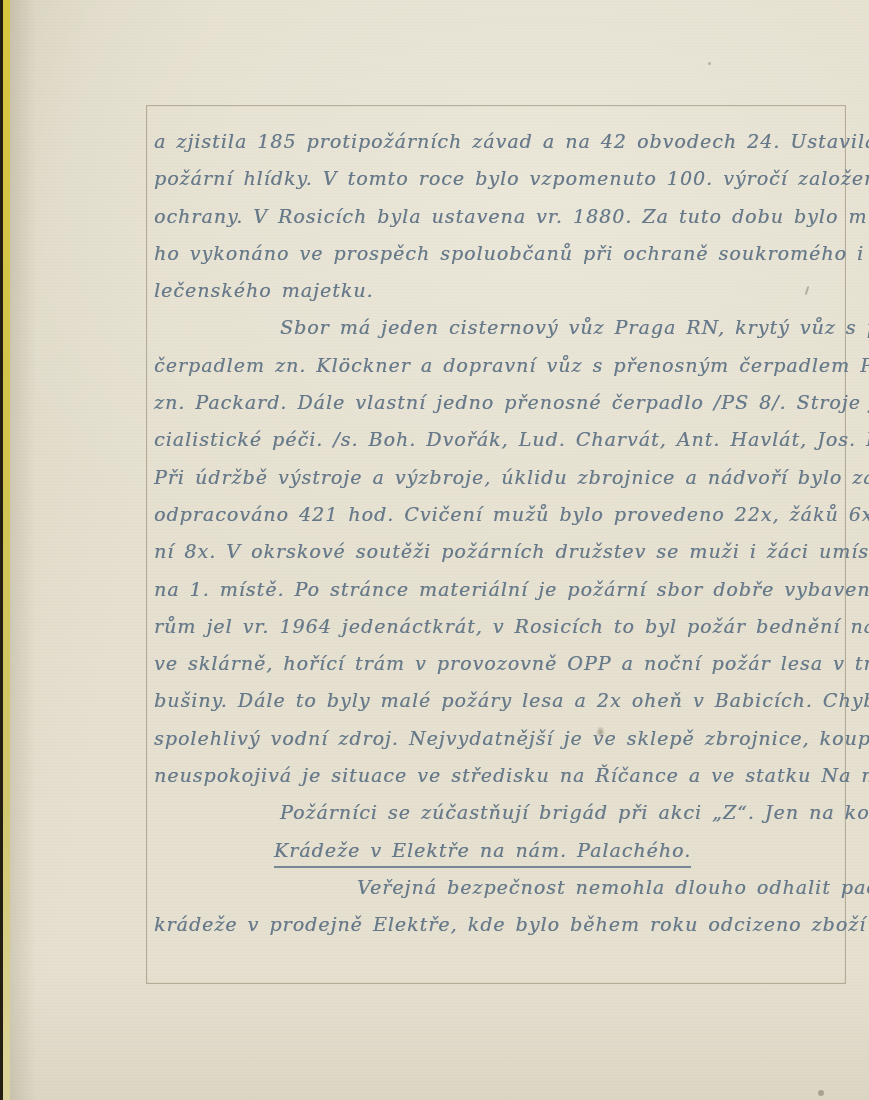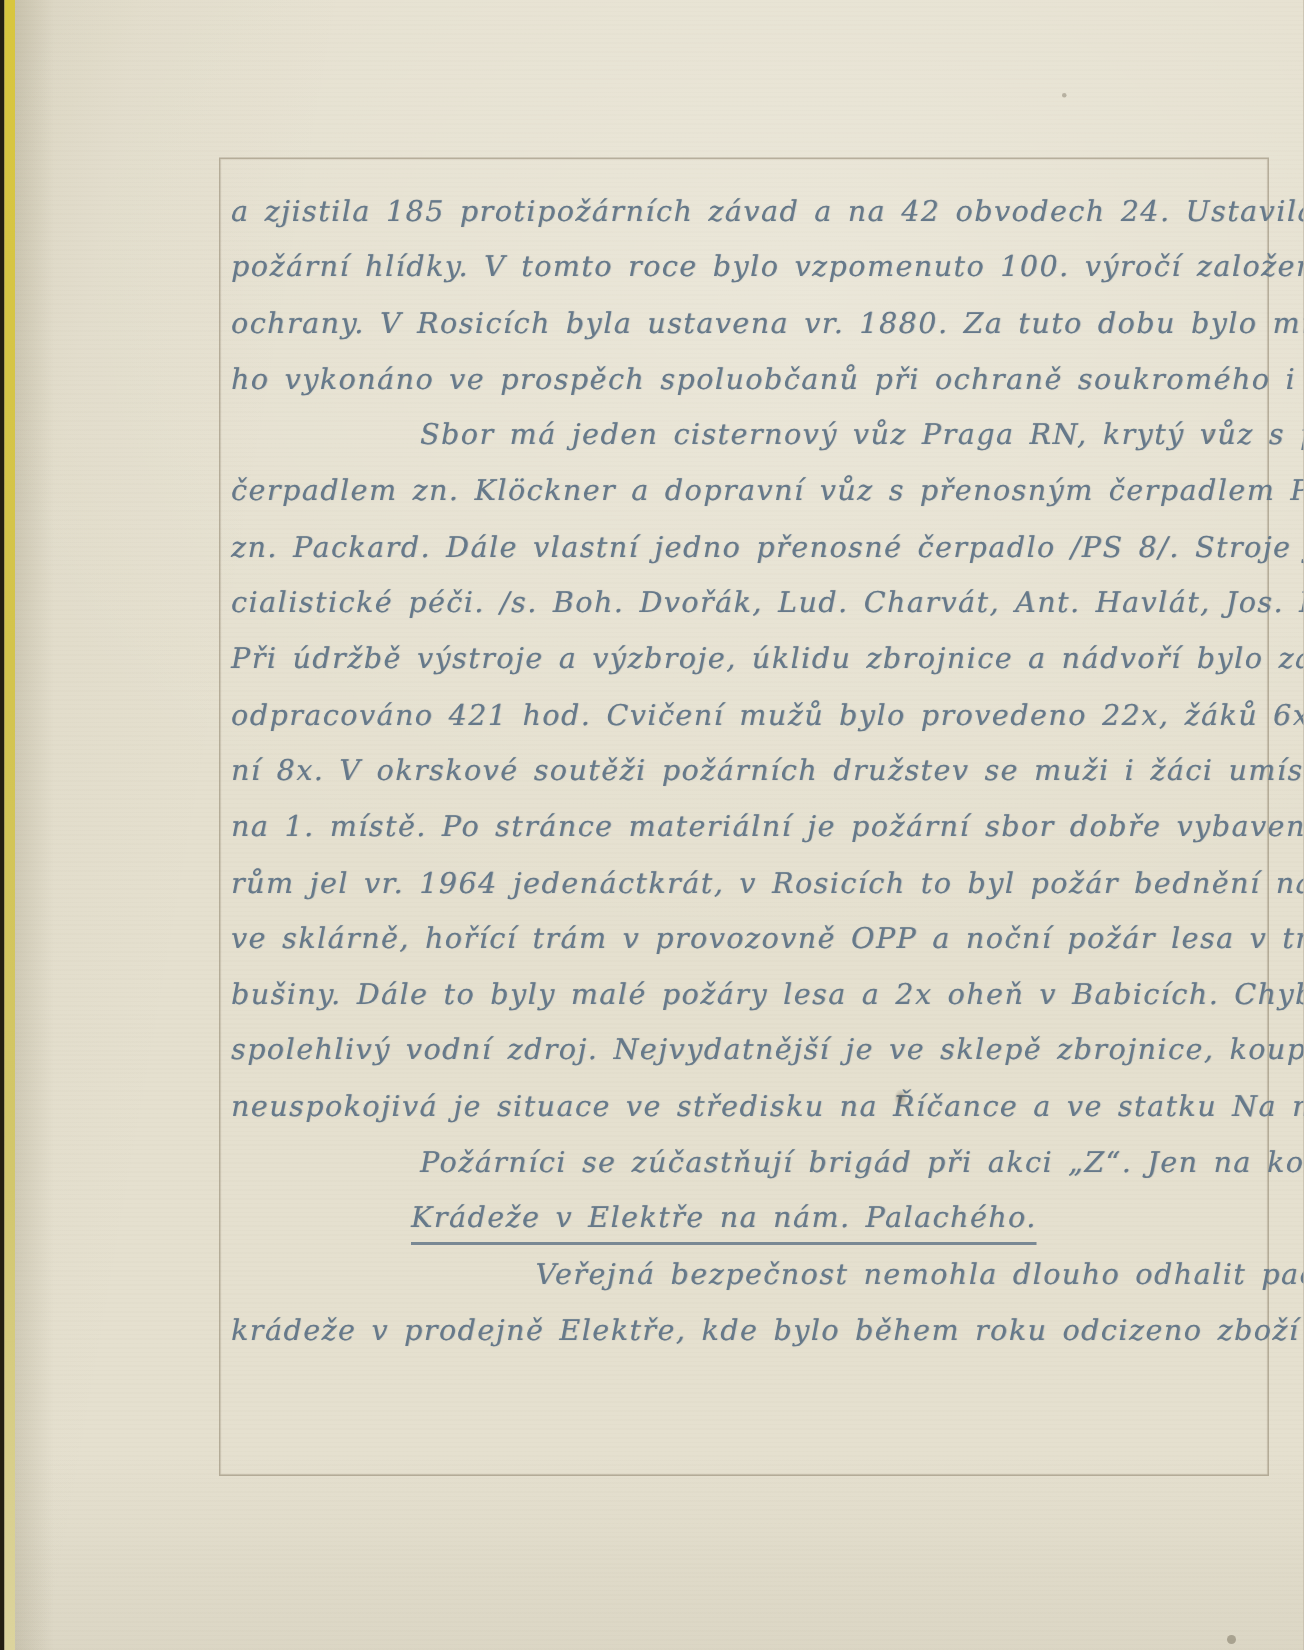--- a/index.html
+++ b/index.html
@@ -96,20 +96,21 @@
   <div class="spine-yellow"></div>
   <div class="spine-shade"></div>
 
   <div class="writing-frame"></div>
 
   <div class="text-block">
     <div class="line">a zjistila 185 protipožárních závad a na 42 obvodech 24. Ustavila žňové</div>
     <div class="line">požární hlídky. V tomto roce bylo vzpomenuto 100. výročí založení požární</div>
     <div class="line">ochrany. V Rosicích byla ustavena vr. 1880. Za tuto dobu bylo mno-</div>
     <div class="line">ho vykonáno ve prospěch spoluobčanů při ochraně soukromého i spo-</div>
+    <div class="line">lečenského majetku.</div>
     <div class="line indent-par">Sbor má jeden cisternový vůz Praga RN, krytý vůz s pevným</div>
     <div class="line">čerpadlem zn. Klöckner a dopravní vůz s přenosným čerpadlem PS 8</div>
     <div class="line">zn. Packard. Dále vlastní jedno přenosné čerpadlo /PS 8/. Stroje jsou v so-</div>
     <div class="line">cialistické péči. /s. Boh. Dvořák, Lud. Charvát, Ant. Havlát, Jos. Dvořáček./</div>
     <div class="line">Při údržbě výstroje a výzbroje, úklidu zbrojnice a nádvoří bylo za 9 měsíců</div>
     <div class="line">odpracováno 421 hod. Cvičení mužů bylo provedeno 22x, žáků 6x, škol-</div>
     <div class="line">ní 8x. V okrskové soutěži požárních družstev se muži i žáci umístili</div>
     <div class="line">na 1. místě. Po stránce materiální je požární sbor dobře vybaven. K požá-</div>
     <div class="line">rům jel vr. 1964 jedenáctkrát, v Rosicích to byl požár bednění na komíně</div>
     <div class="line">ve sklárně, hořící trám v provozovně OPP a noční požár lesa v trati Re-</div>

